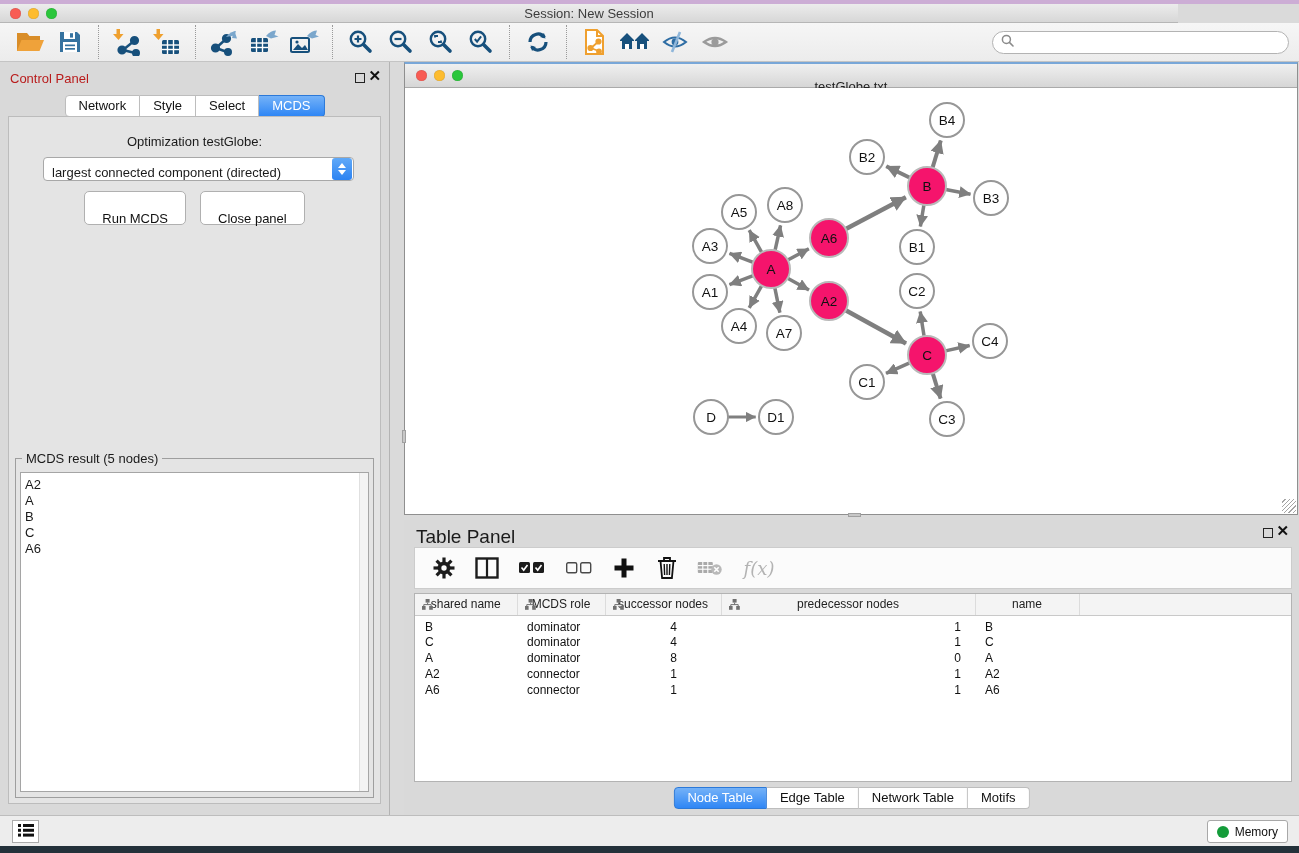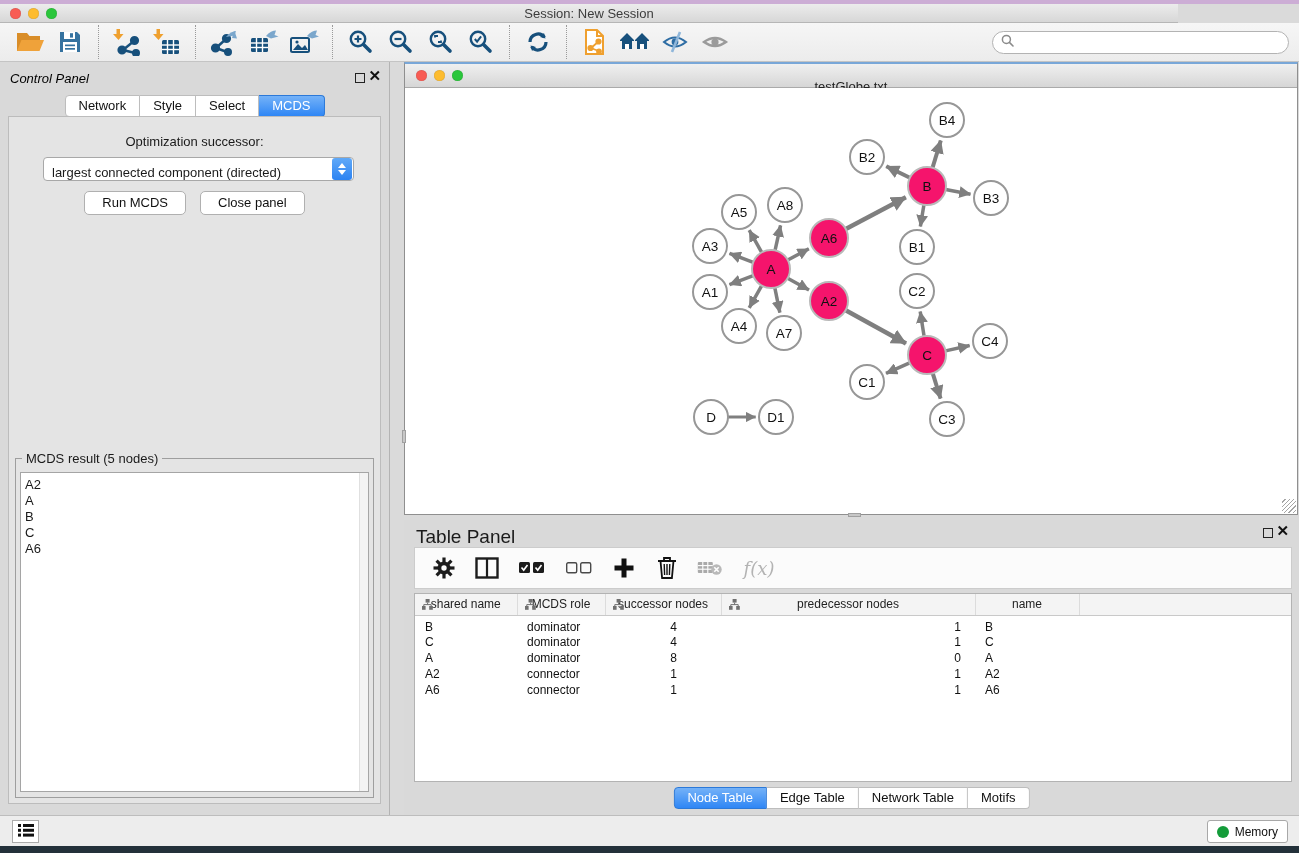--- a/index.html
+++ b/index.html
@@ -20,21 +20,21 @@
     background:linear-gradient(#f6f6f6,#ececec); border-bottom:1px solid #c4c4c4;
     display:flex; align-items:center; padding:0 10px; }
   .tbtn { width:40px; height:34px; display:flex; align-items:center; justify-content:center; flex:0 0 auto; cursor:default; }
   .tbsep { width:1px; height:34px; border-left:1px dotted #9a9a9a; margin:0 8px; flex:0 0 auto; }
   .searchbox { margin-left:auto; width:297px; height:23px; background:#fff; border:1px solid #b3b3b3;
     border-radius:12px; display:flex; align-items:center; padding:0 8px; gap:5px; }
   .searchbox input { border:none; outline:none; flex:1; font-size:12px; background:transparent; font-family:"Liberation Sans",sans-serif; }
 
   
   .control-panel { position:absolute; left:0; top:62px; width:390px; height:753px; background:#d9d9d9; border-right:1px solid #b3b3b3; }
-  .panel-title { position:absolute; left:10px; top:9px; font-size:13px; color:#000000;font-style:italic; }
+  .panel-title { position:absolute; left:10px; top:9px; font-size:13px; color:#b91c1c; }
   .win-mini { position:absolute; width:10px; height:10px; border:1.5px solid #222; top:11px; }
   .win-close { position:absolute; top:5px; font-size:15px; font-weight:bold; color:#111; line-height:18px; }
   .cp-mini { right:24px; } .cp-close { right:8px; }
 
   .seg-tabs { position:absolute; display:inline-flex; }
   .cp-tabs { top:33px; left:50%; transform:translateX(-50%); }
   .seg-tab { height:22px; line-height:20px; padding:0 13px; font-size:13px; background:#fff;
     border:1px solid #bdbdbd; border-left:none; color:#111; white-space:nowrap; }
   .seg-tab:first-child { border-left:1px solid #bdbdbd; border-radius:4px 0 0 4px; }
   .seg-tab:last-child { border-radius:0 4px 4px 0; }
@@ -44,21 +44,21 @@
     background:#e4e4e4; border:1px solid #bcbcbc; }
   .opt-label { position:absolute; top:17px; left:0; right:0; text-align:center; font-size:13px; }
   .criterion-select { position:absolute; left:34px; right:26px; top:40px; height:24px; background:#fff;
     border:1px solid #a8a8a8; border-radius:4px; display:flex; align-items:flex-end; }
   .criterion-select .sel-text { flex:1; font-size:13px; padding-left:8px; white-space:nowrap; }
   .sel-stepper { width:20px; height:22px; margin-right:1px; border-radius:3px;
     background:linear-gradient(#60a9f8,#2c83f2); display:flex; flex-direction:column; align-items:center; justify-content:center; gap:2px; }
   .tri-up { width:0; height:0; border-left:4px solid transparent; border-right:4px solid transparent; border-bottom:5px solid #fff; }
   .tri-down { width:0; height:0; border-left:4px solid transparent; border-right:4px solid transparent; border-top:5px solid #fff; }
   .cp-buttons { position:absolute; top:74px; left:0; right:0; display:flex; justify-content:center; gap:14px; }
-  .btn { height:24px; padding:0 17px; background:#fff; border:1px solid #b0b0b0; border-radius:5px;
+  .btn { height:24px; padding:16px 17px; background:#fff; border:1px solid #b0b0b0; border-radius:5px;
     font-size:13px; line-height:22px; color:#111; white-space:nowrap; }
 
   .mcds-fieldset { position:absolute; left:6px; right:6px; top:341px; height:340px; border:1px solid #9e9e9e; }
   .mcds-legend { position:absolute; top:-8px; left:6px; background:#e4e4e4; padding:0 4px; font-size:13px; }
   .mcds-list { position:absolute; left:4px; right:4px; top:13px; bottom:5px; background:#fff; border:1px solid #a5a5a5; overflow:hidden; }
   .mcds-scroll { position:absolute; right:0; top:0; bottom:0; width:9px; background:#f3f3f3; border-left:1px solid #e0e0e0; }
   .mcds-item { font-size:13px; line-height:16px; padding-left:4px; }
   .mcds-list .mcds-item:first-child { padding-top:4px; }
 
   
@@ -289,21 +289,21 @@
   <div class="panel-title">Control Panel</div>
   <div class="win-mini cp-mini"></div>
   <div class="win-close cp-close">✕</div>
   <div class="seg-tabs cp-tabs" id="cp-tabs">
       <div class="seg-tab">Network</div>
       <div class="seg-tab">Style</div>
       <div class="seg-tab">Select</div>
       <div class="seg-tab active">MCDS</div>
     </div>
   <div class="cp-content">
-    <div class="opt-label">Optimization successor:</div>
+    <div class="opt-label">Optimization testGlobe:</div>
     <div class="criterion-select">
       <span class="sel-text">largest connected component (directed)</span>
       <span class="sel-stepper">
           <span class="tri-up"></span>
           <span class="tri-down"></span>
         </span>
     </div>
     <div class="cp-buttons">
       <div class="btn">Run MCDS</div>
       <div class="btn">Close panel</div>

